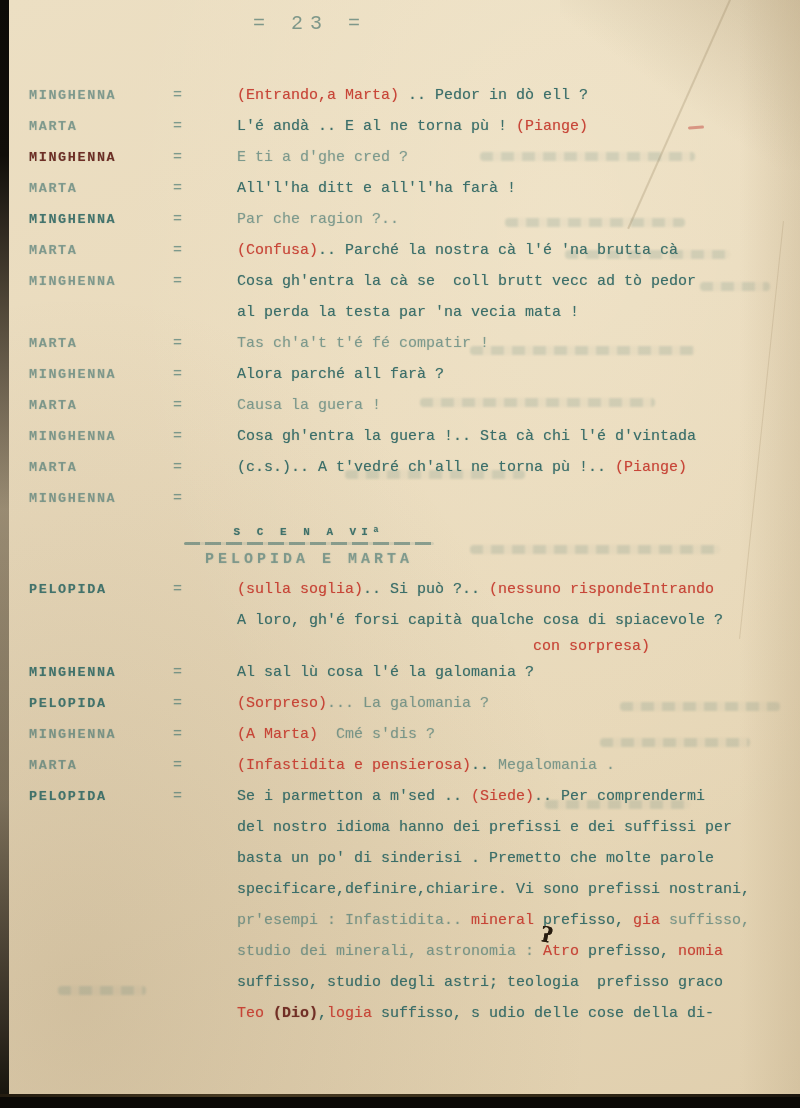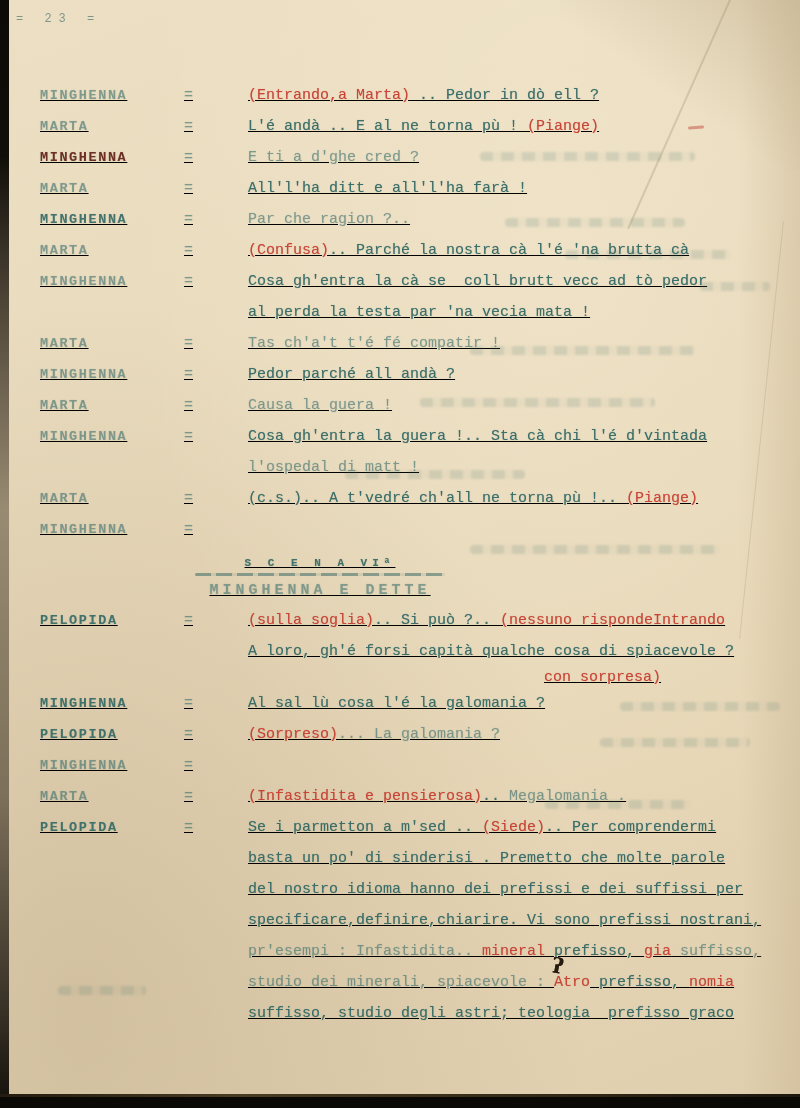--- a/index.html
+++ b/index.html
@@ -27,24 +27,24 @@
     background:rgba(140,118,84,0.25);transform:rotate(24deg);}
   .crease-line2{position:absolute;right:38px;top:220px;width:1px;height:420px;
     background:rgba(150,128,92,0.22);transform:rotate(6deg);}
   .red-dash{position:absolute;left:688px;top:126px;width:16px;height:3px;
     background:rgba(198,88,76,0.55);transform:rotate(-4deg);border-radius:2px;}
 
   
   .ghost{position:absolute;height:9px;border-radius:4px;filter:blur(1.2px);
     background:repeating-linear-gradient(90deg,rgba(66,116,110,0.16) 0 13px,rgba(66,116,110,0.03) 13px 21px);}
 
-  .page-number{position:absolute;left:16px;top:12px;width:620px;text-align:left;
-    font-size:12px;letter-spacing:7px;color:rgba(58,106,102,0.62);}
-
-  .content{position:absolute;left:40px;top:80px;width:752px;text-decoration:underline;}
+  .page-number{position:absolute;left:0;top:12px;width:620px;text-align:center;
+    font-size:20px;letter-spacing:7px;color:rgba(58,106,102,0.62);}
+
+  .content{position:absolute;left:29px;top:80px;width:752px;}
   .line{display:flex;line-height:31px;font-size:15px;}
   .speaker{width:136px;flex:none;font-weight:700;font-size:13.5px;letter-spacing:1.6px;
     text-shadow:0 0 1px rgba(58,106,102,0.35);}
   .eq{width:64px;flex:none;text-align:left;padding-left:8px;}
   .txt{flex:1;white-space:pre-wrap;}
   .txt-indent{padding-left:296px;line-height:21px;}
 
   .c-teal{color:rgba(47,103,99,0.88);text-shadow:0 0 0.8px rgba(47,103,99,0.5);}
   .c-faded{color:rgba(64,116,112,0.5);text-shadow:0 0 1px rgba(64,116,112,0.35);}
   .c-red{color:rgba(197,62,49,0.92);text-shadow:0 0 0.8px rgba(197,62,49,0.45);}
@@ -117,52 +117,51 @@
           <div class="txt"><span class="c-teal">al perda la testa par 'na vecia mata !</span></div>
         </div>
         <div class="line">
           <div class="speaker sp-faded">MARTA</div>
           <div class="eq c-faded">=</div>
           <div class="txt"><span class="c-faded">Tas ch'a't t'é fé compatir !</span></div>
         </div>
         <div class="line">
           <div class="speaker sp-faded">MINGHENNA</div>
           <div class="eq c-faded">=</div>
-          <div class="txt"><span class="c-teal">Pedor parché all andà ?</span></div>
+          <div class="txt"><span class="c-teal">Alora parché all farà ?</span></div>
         </div>
         <div class="line">
           <div class="speaker sp-faded">MARTA</div>
           <div class="eq c-faded">=</div>
           <div class="txt"><span class="c-faded">Causa la guera !</span></div>
         </div>
         <div class="line">
           <div class="speaker sp-faded">MINGHENNA</div>
           <div class="eq c-faded">=</div>
           <div class="txt"><span class="c-teal">Cosa gh'entra la guera !.. Sta cà chi l'é d'vintada</span></div>
         </div>
         <div class="line">
           <div class="speaker sp-faded"></div>
           <div class="eq c-faded"></div>
-          <div class="txt"><span class="c-faded">l'ospedal di matt !</span></div>
         </div>
         <div class="line">
           <div class="speaker sp-faded">MARTA</div>
           <div class="eq c-faded">=</div>
           <div class="txt"><span class="c-teal">(c.s.).. A t'vedré ch'all ne torna pù !.. </span><span class="c-red">(Piange)</span></div>
         </div>
         <div class="line">
           <div class="speaker sp-faded">MINGHENNA</div>
           <div class="eq c-faded">=</div>
         </div>
       </div>
 
     <div class="scene-block">
       <div class="scene-title">S C E N A  VIª</div>
       <div class="scene-underline"></div>
-      <div class="scene-subtitle">MINGHENNA E DETTE</div>
+      <div class="scene-subtitle">PELOPIDA E MARTA</div>
     </div>
 
     <div id="scene6">
         <div class="line">
           <div class="speaker sp-teal">PELOPIDA</div>
           <div class="eq c-faded">=</div>
           <div class="txt"><span class="c-red">(sulla soglia)</span><span class="c-teal">.. Si può ?.. </span><span class="c-red">(nessuno rispondeIntrando</span></div>
         </div>
         <div class="line">
           <div class="speaker sp-teal"></div>
@@ -180,60 +179,66 @@
           <div class="txt"><span class="c-teal">Al sal lù cosa l'é la galomania ?</span></div>
         </div>
         <div class="line">
           <div class="speaker sp-teal">PELOPIDA</div>
           <div class="eq c-faded">=</div>
           <div class="txt"><span class="c-red">(Sorpreso)</span><span class="c-faded">... La galomania ?</span></div>
         </div>
         <div class="line">
           <div class="speaker sp-faded">MINGHENNA</div>
           <div class="eq c-faded">=</div>
+          <div class="txt"><span class="c-red">(A Marta)</span><span class="c-faded">  Cmé s'dis ?</span></div>
         </div>
         <div class="line">
           <div class="speaker sp-faded">MARTA</div>
           <div class="eq c-faded">=</div>
           <div class="txt"><span class="c-red">(Infastidita e pensierosa)</span><span class="c-teal">.. </span><span class="c-faded">Megalomania .</span></div>
         </div>
         <div class="line">
           <div class="speaker sp-teal">PELOPIDA</div>
           <div class="eq c-faded">=</div>
           <div class="txt"><span class="c-teal">Se i parmetton a m'sed .. </span><span class="c-red">(Siede)</span><span class="c-teal">.. Per comprendermi</span></div>
         </div>
         <div class="line">
           <div class="speaker sp-teal"></div>
           <div class="eq c-faded"></div>
+          <div class="txt"><span class="c-teal">del nostro idioma hanno dei prefissi e dei suffissi per</span></div>
+        </div>
+        <div class="line">
+          <div class="speaker sp-teal"></div>
+          <div class="eq c-faded"></div>
           <div class="txt"><span class="c-teal">basta un po' di sinderisi . Premetto che molte parole</span></div>
         </div>
         <div class="line">
           <div class="speaker sp-teal"></div>
           <div class="eq c-faded"></div>
-          <div class="txt"><span class="c-teal">del nostro idioma hanno dei prefissi e dei suffissi per</span></div>
-        </div>
-        <div class="line">
-          <div class="speaker sp-teal"></div>
-          <div class="eq c-faded"></div>
           <div class="txt"><span class="c-teal">specificare,definire,chiarire. Vi sono prefissi nostrani,</span></div>
         </div>
         <div class="line">
           <div class="speaker sp-teal"></div>
           <div class="eq c-faded"></div>
           <div class="txt"><span class="c-faded">pr'esempi : Infastidita.. </span><span class="c-red">mineral</span><span class="c-teal"> prefisso, </span><span class="c-red">gia</span><span class="c-faded"> suffisso,</span></div>
         </div>
         <div class="line">
           <div class="speaker sp-teal"></div>
           <div class="eq c-faded"></div>
-          <div class="txt"><span class="c-faded">studio dei minerali, spiacevole : </span><span class="markwrap"><span class="handmark">ʔ</span><span class="c-red">Atro</span></span><span class="c-teal"> prefisso, </span><span class="c-red">nomia</span></div>
+          <div class="txt"><span class="c-faded">studio dei minerali, astronomia : </span><span class="markwrap"><span class="handmark">ʔ</span><span class="c-red">Atro</span></span><span class="c-teal"> prefisso, </span><span class="c-red">nomia</span></div>
         </div>
         <div class="line">
           <div class="speaker sp-teal"></div>
           <div class="eq c-faded"></div>
           <div class="txt"><span class="c-teal">suffisso, studio degli astri; teologia  prefisso graco</span></div>
+        </div>
+        <div class="line">
+          <div class="speaker sp-teal"></div>
+          <div class="eq c-faded"></div>
+          <div class="txt"><span class="c-red">Teo </span><span class="c-maroon">(Dio)</span><span class="c-teal">,</span><span class="c-red">logia</span><span class="c-teal"> suffisso, s udio delle cose della di-</span></div>
         </div>
       </div>
   </div>
 
   <div id="ghosts">
       <div class="ghost" style="left: 480px; top: 152px; width: 215px;"></div>
       <div class="ghost" style="left: 505px; top: 218px; width: 180px;"></div>
       <div class="ghost" style="left: 565px; top: 250px; width: 165px;"></div>
       <div class="ghost" style="left: 700px; top: 282px; width: 70px;"></div>
       <div class="ghost" style="left: 470px; top: 346px; width: 225px;"></div>

